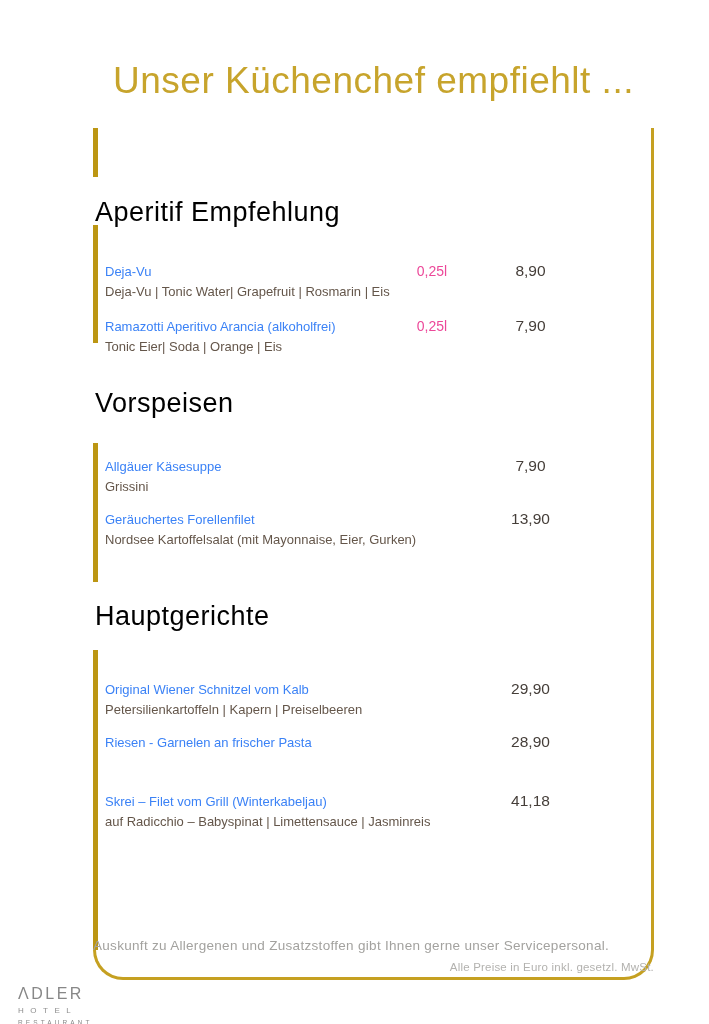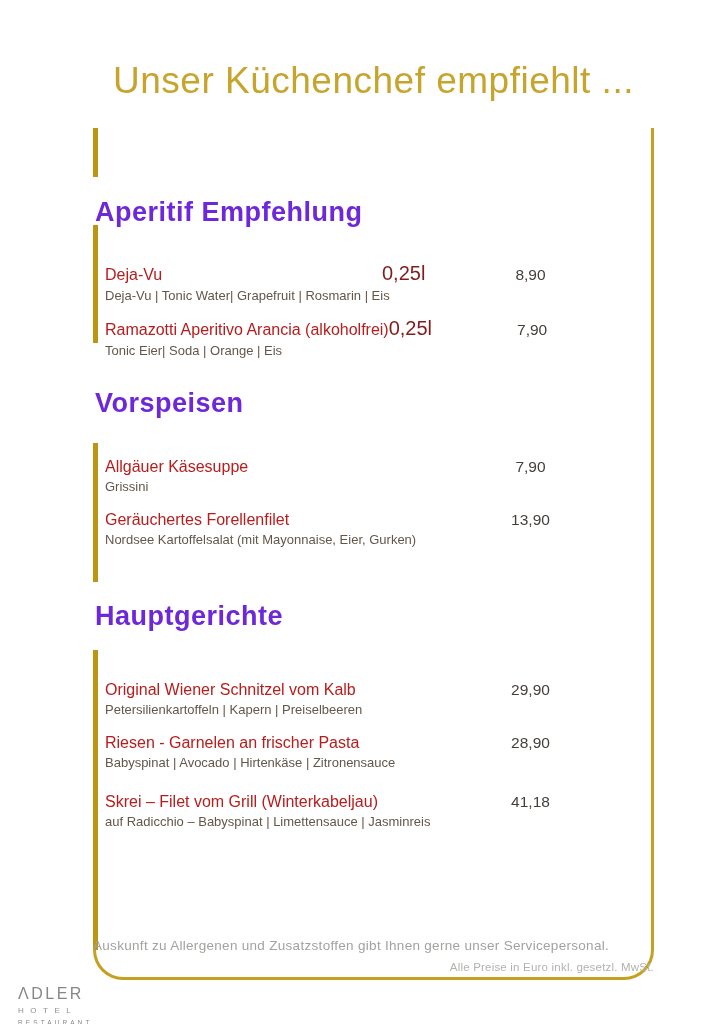--- a/index.html
+++ b/index.html
@@ -19,29 +19,29 @@
   }
   
   .patch{position:absolute;left:91px;width:8px;background:#ffffff;}
   .p1{top:177px;height:48px}.p2{top:343px;height:100px}.p3{top:582px;height:68px}
   
   .bar{position:absolute;left:93px;width:5px;background:#BC9613;}
   .b1{top:128px;height:49px}.b2{top:225px;height:118px}
   .b3{top:443px;height:139px}.b4{top:650px;height:300px}
   
   .heading{
-    position:absolute;left:95px;font-size:27px;font-weight:700;
-    color:#6d28d9;letter-spacing:.5px;white-space:nowrap;
+    position:absolute;left:95px;font-size:27px;font-weight:400;
+    color:#000000;letter-spacing:.5px;white-space:nowrap;
   }
   .h1{top:197px}.h2{top:388px}.h3{top:601px}
   
   .item{position:absolute;left:105px;width:474px;}
   .item .row{display:flex;align-items:baseline;}
-  .item .name{flex:1;font-size:16px;line-height:19px;color:#b91c1c;white-space:nowrap;}
-  .item .vol{width:100px;text-align:left;font-size:20px;color:#7f1d1d;}
+  .item .name{flex:1;font-size:13px;line-height:19px;color:#3b82f6;white-space:nowrap;}
+  .item .vol{width:100px;text-align:center;font-size:14px;color:#ec4899;}
   .item .price{width:97px;text-align:center;font-size:15.5px;color:#453E39;}
   .item .desc{font-size:13px;line-height:16.5px;color:#64564A;margin-top:3px;white-space:nowrap;}
   .i1{top:262px}.i2{top:317px}.i3{top:457px}.i4{top:510px}
   .i5{top:680px}.i6{top:733px}.i7{top:792px}
   
   .note1{
     position:absolute;left:93px;top:938px;width:478px;text-align:right;
     font-size:13.5px;color:#A3A29F;letter-spacing:.3px;white-space:nowrap;
   }
   .note2{
@@ -114,21 +114,20 @@
       <span class="price">29,90</span>
     </div>
     <div class="desc">Petersilienkartoffeln | Kapern | Preiselbeeren</div>
   </div>
 
   <div class="item i6">
     <div class="row">
       <span class="name">Riesen - Garnelen an frischer Pasta</span>
       <span class="price">28,90</span>
     </div>
-    <div class="desc">Babyspinat | Avocado | Hirtenkäse | Zitronensauce</div>
   </div>
 
   <div class="item i7">
     <div class="row">
       <span class="name">Skrei – Filet vom Grill (Winterkabeljau)</span>
       <span class="price">41,18</span>
     </div>
     <div class="desc">auf Radicchio – Babyspinat | Limettensauce | Jasminreis</div>
   </div>
 

